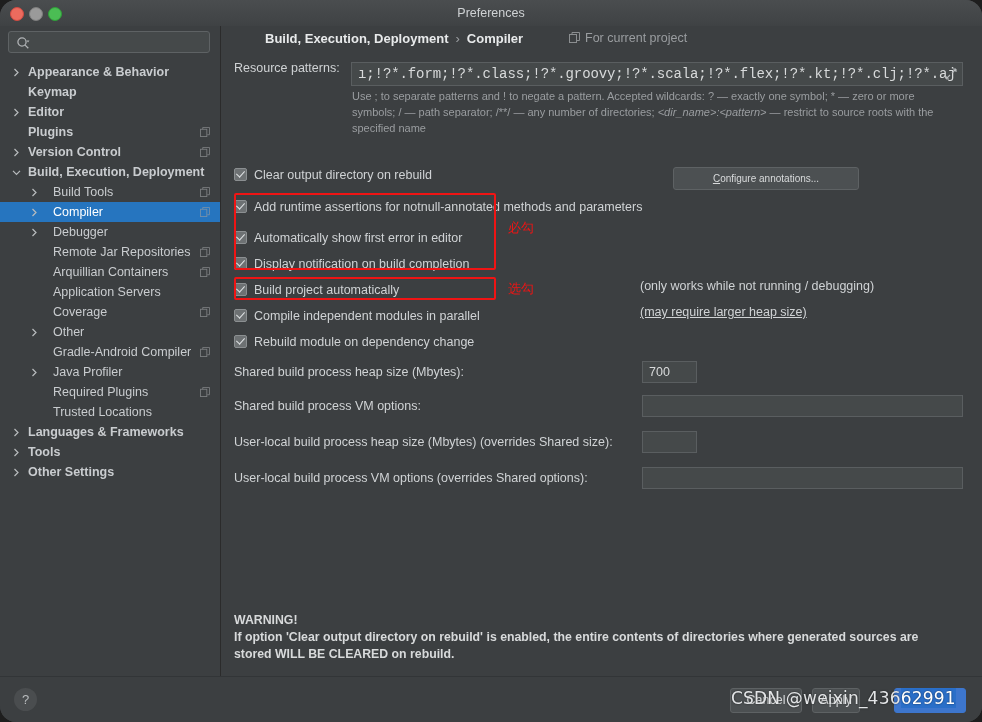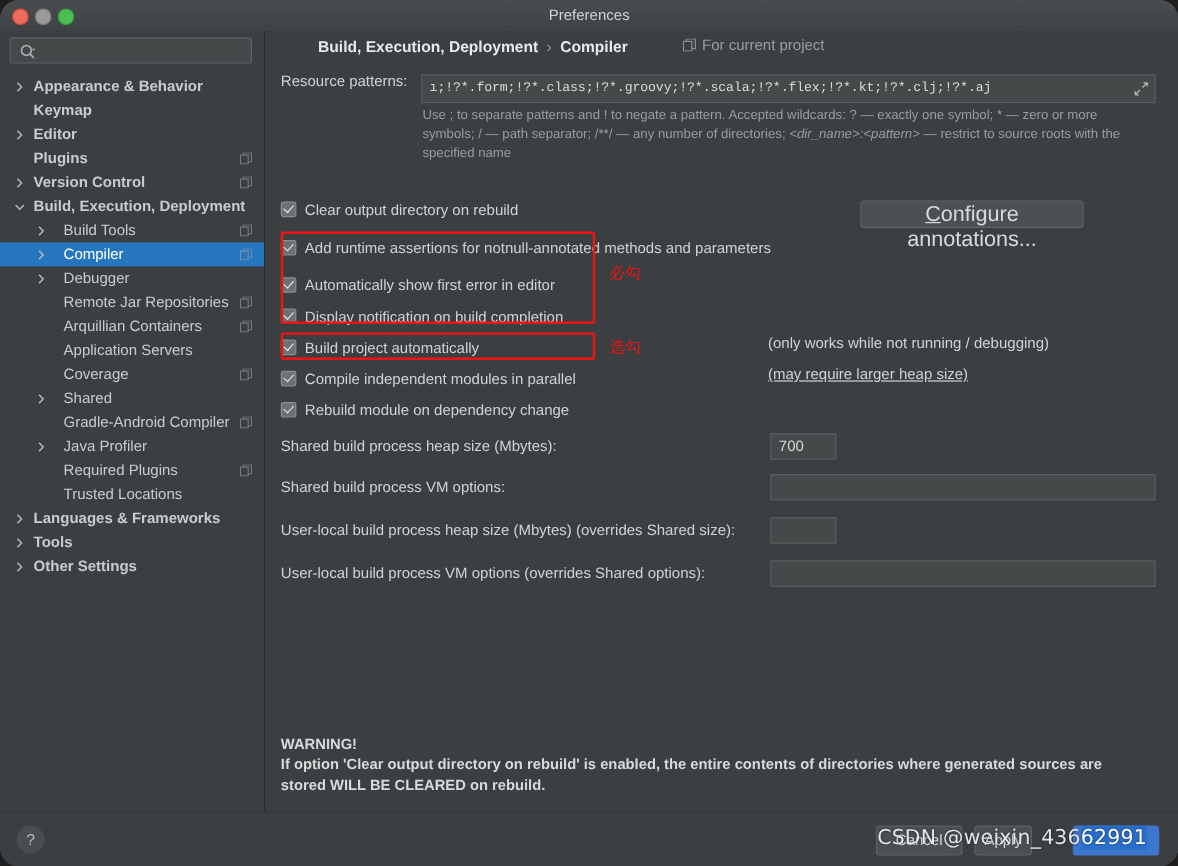--- a/index.html
+++ b/index.html
@@ -148,21 +148,21 @@
     background: #45494a;
     border: 1px solid #5a5e60;
     box-sizing: border-box;
     color: #d8dadb;
     font-size: 12.5px;
     padding: 0 6px;
     line-height: 20px;
   }
   .txtfield.mono {
     font-family: "Liberation Mono", "DejaVu Sans Mono", monospace;
-    font-size: 11px;
+    font-size: 14px;
     letter-spacing: -0.1px;
   }
   .expand-ic {
     position: absolute;
     width: 12px; height: 12px;
   }
 
   
   .cb-row {
     position: absolute;
@@ -191,25 +191,24 @@
     font-size: 12.5px; color: #d0d3d5;
     line-height: 18px;
   }
 
   .btn {
     position: absolute;
     background: #4c5052;
     border: 1px solid #5e6264;
     border-radius: 3px;
     color: #d8dadb;
-    font-size: 18px;
+    font-size: 10px;
     text-align: center;
     box-sizing: border-box;
     cursor: default;
-    margin-left: 44px;
   }
   .btn u { text-decoration: underline; }
 
   .note {
     position: absolute;
     font-size: 12.5px;
     color: #d0d3d5;
     white-space: nowrap;
   }
 
@@ -404,21 +403,21 @@
             <svg class="copy-ic" viewBox="0 0 11 11">
               <rect x="0.5" y="2.5" width="7" height="8" fill="none" stroke="#9a9d9f" stroke-width="1"></rect>
               <path d="M3 2.5 V0.5 H10.5 V8.5 H8" fill="none" stroke="#9a9d9f" stroke-width="1"></path>
             </svg>
           </span>
         </div>
         <div class="tree-row lv1">
           <svg class="arrow" viewBox="0 0 9 9">
             <path d="M2.5 1 L6 4.5 L2.5 8" fill="none" stroke="#b9bcbe" stroke-width="1.2"></path>
           </svg>
-          <span class="lbl">Shared</span>
+          <span class="lbl">Other</span>
         </div>
         <div class="tree-row lv1 noarrow">
           <span class="lbl">Gradle-Android Compiler</span>
           <span style="position:absolute;left:200px;top:0;">
             <svg class="copy-ic" viewBox="0 0 11 11">
               <rect x="0.5" y="2.5" width="7" height="8" fill="none" stroke="#9a9d9f" stroke-width="1"></rect>
               <path d="M3 2.5 V0.5 H10.5 V8.5 H8" fill="none" stroke="#9a9d9f" stroke-width="1"></path>
             </svg>
           </span>
         </div>

